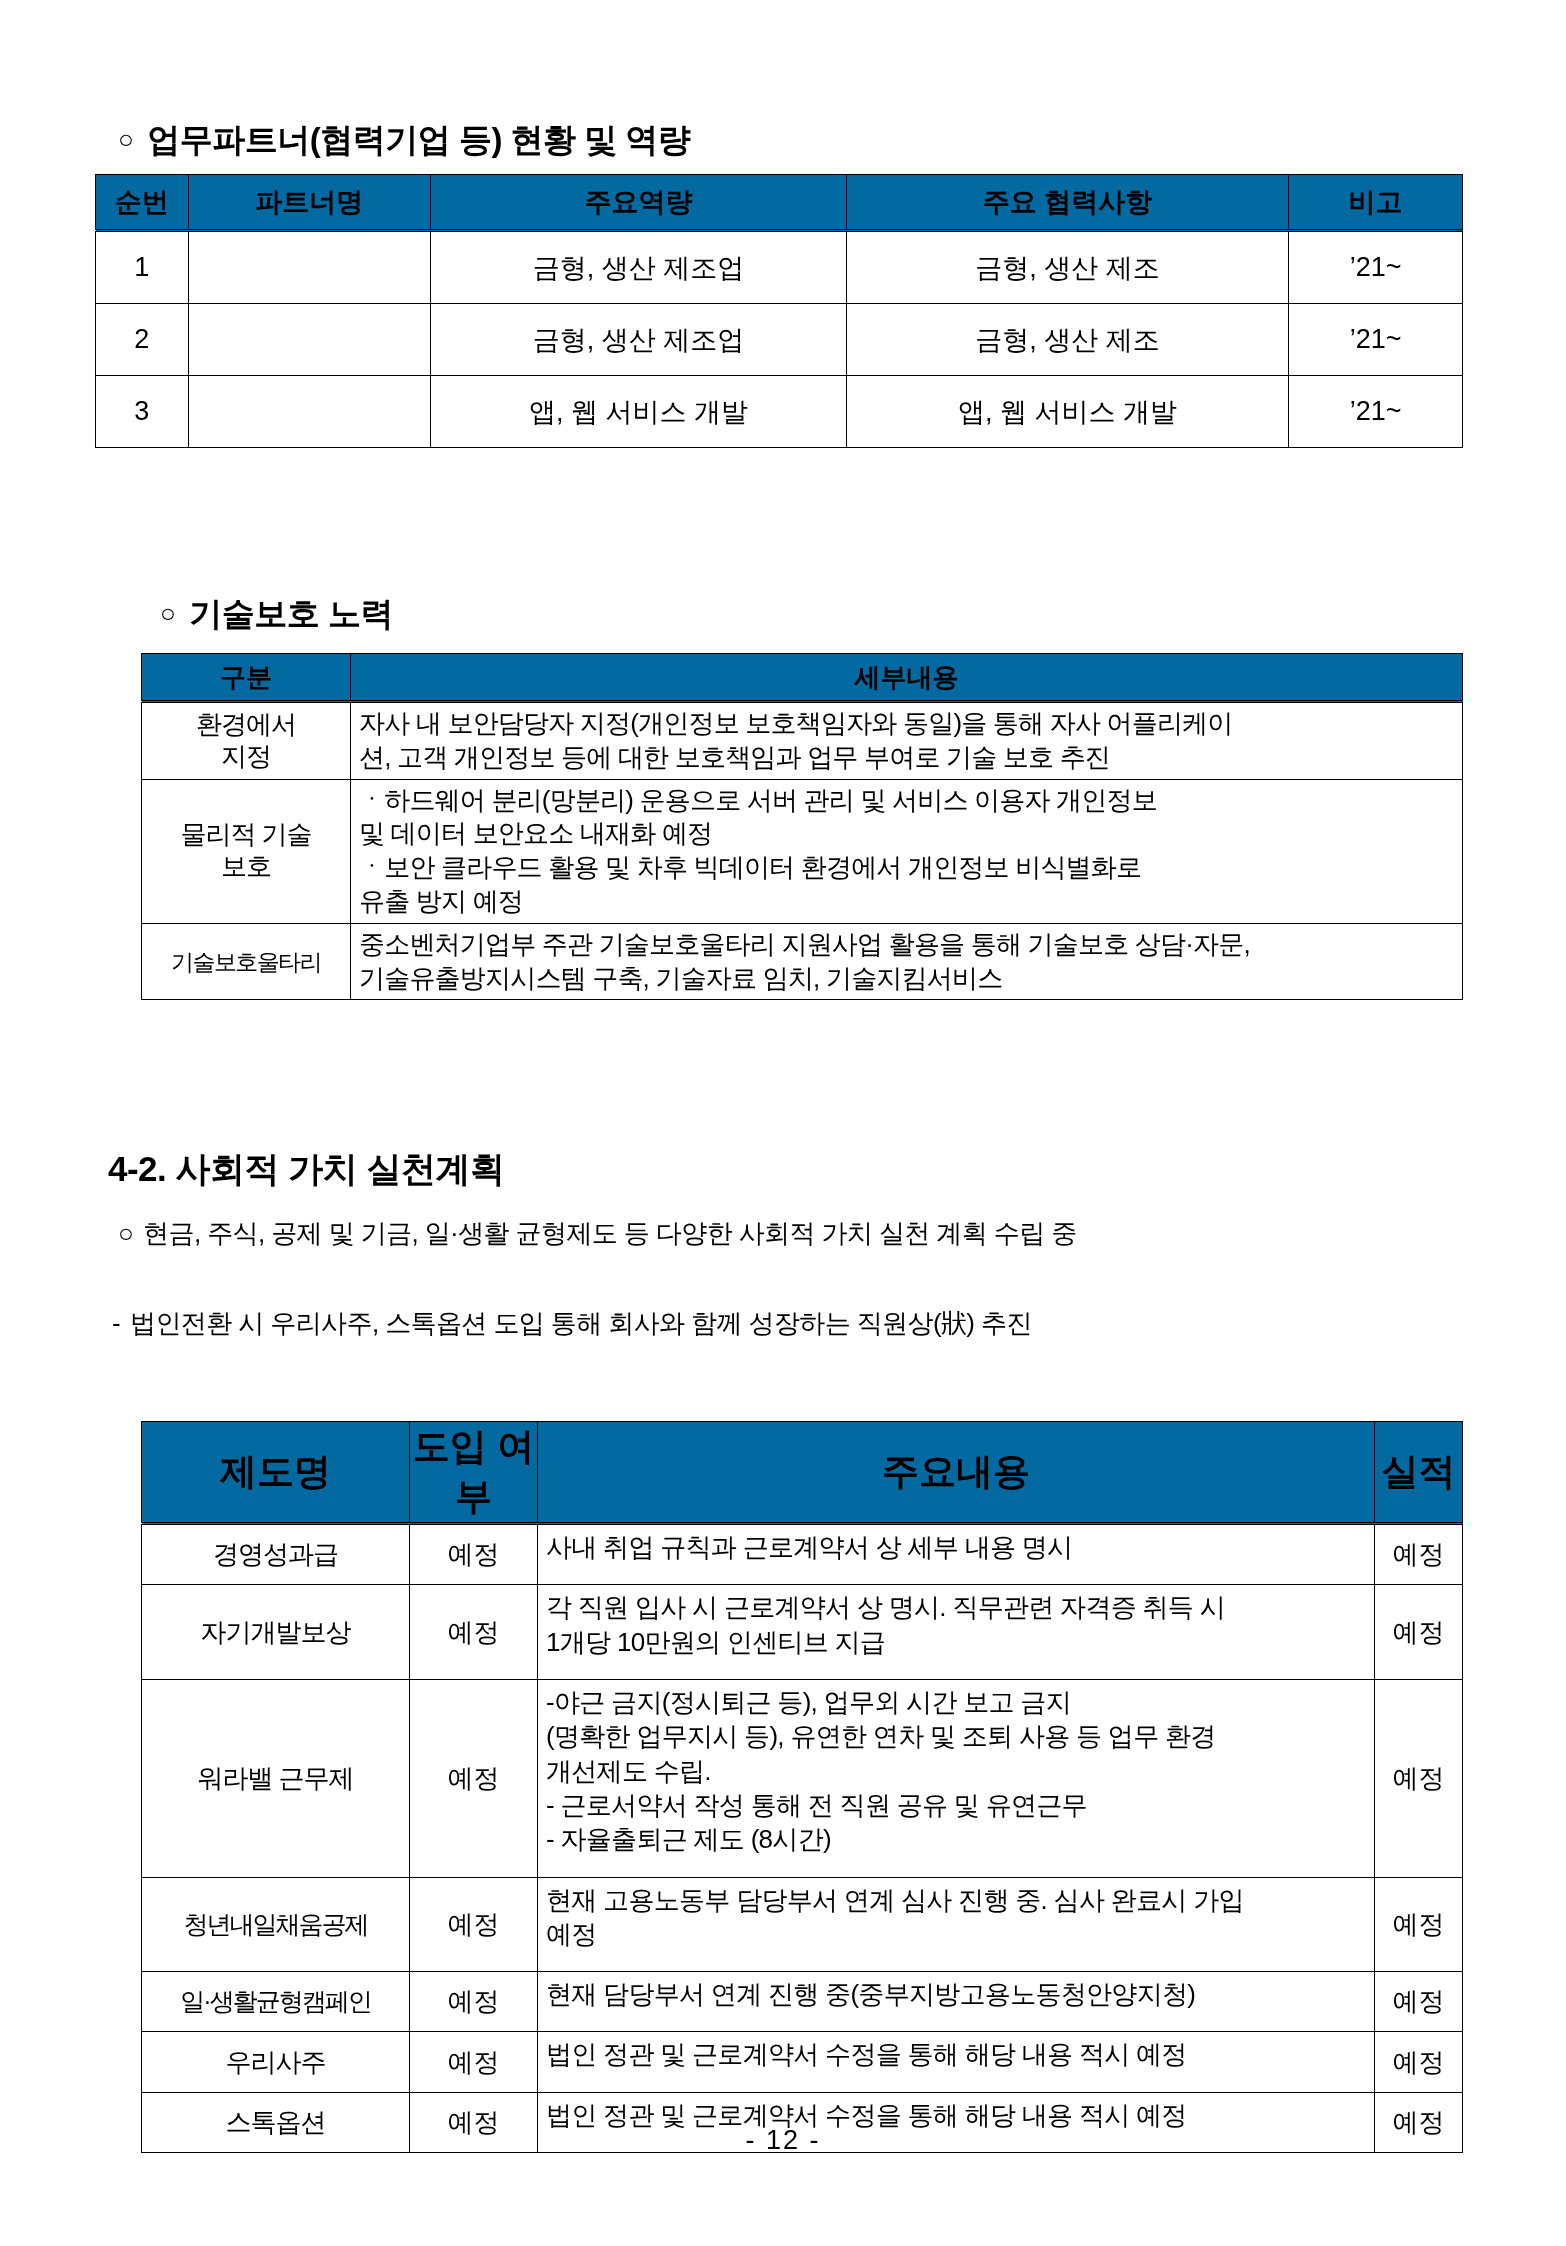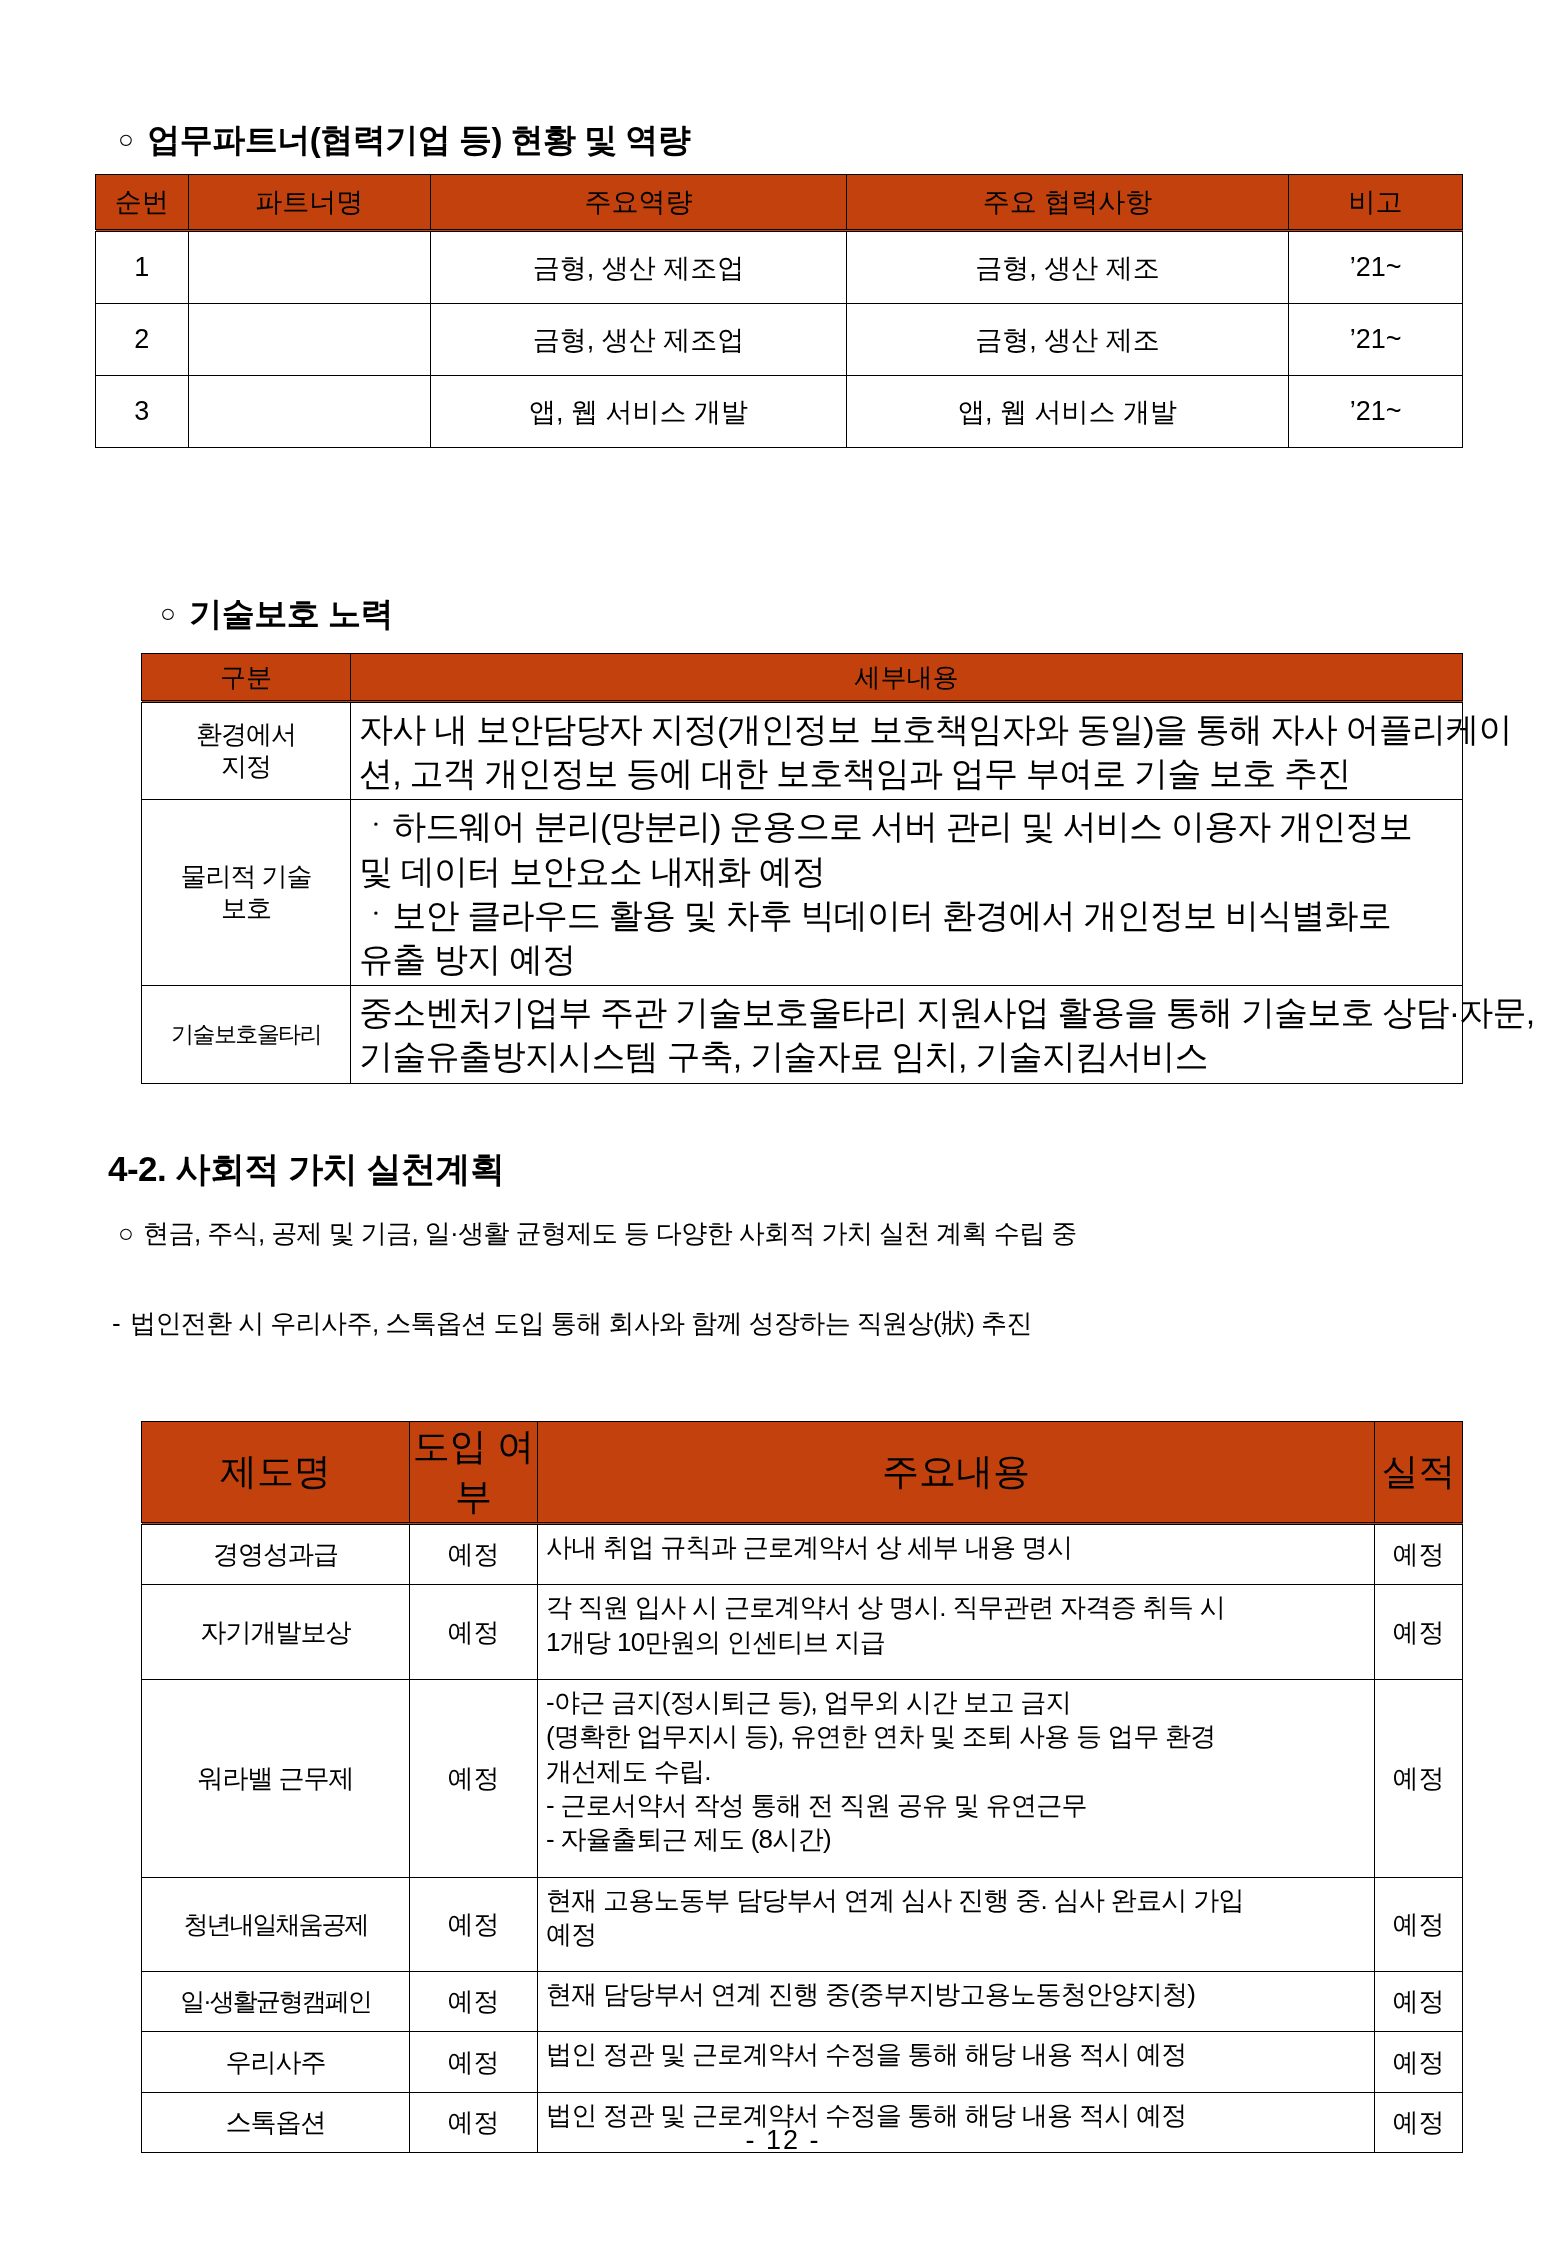--- a/index.html
+++ b/index.html
@@ -62,23 +62,23 @@
     border-collapse: collapse;
     table-layout: fixed;
   }
   table td, table th {
     border: 1.5px solid #000;
     padding: 0;
     font-weight: normal;
     vertical-align: middle;
   }
   .hdr td {
-    background: #c2410c;
-    text-align: center;
-    font-weight: normal;
+    background: #0369a1;
+    text-align: center;
+    font-weight: bold;
     border-bottom: 3px double #000;
   }
 
   
   #tbl-partner {
     position: absolute;
     left: 95px;
     top: 174px;
     width: 1368px;
   }
@@ -110,21 +110,21 @@
   }
   #tbl-tech td.lbl {
     width: 209px;
     text-align: center;
     font-size: 26px;
     line-height: 1.22;
     letter-spacing: -1px;
   }
   #tbl-tech td.det {
     text-align: left;
-    font-size: 34px;
+    font-size: 26px;
     line-height: 1.3;
     padding: 4px 6px 4px 8px;
     letter-spacing: -0.8px;
   }
   #tbl-tech td.det .ln { white-space: nowrap; display: block; }
   #tbl-tech td.lbl.small { font-size: 23px; letter-spacing: -1.6px; }
 
   
   #tbl-share {
     position: absolute;

